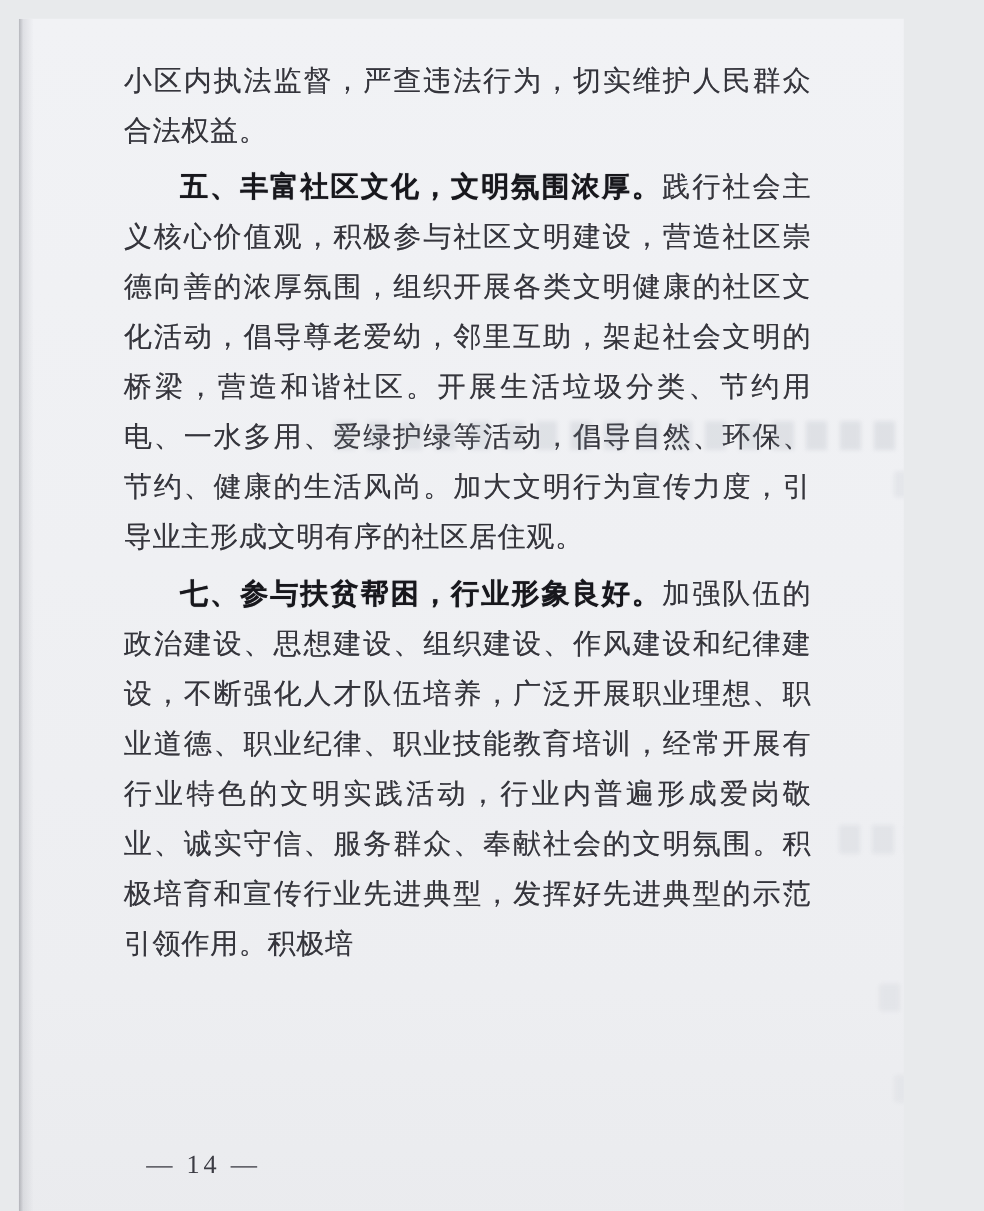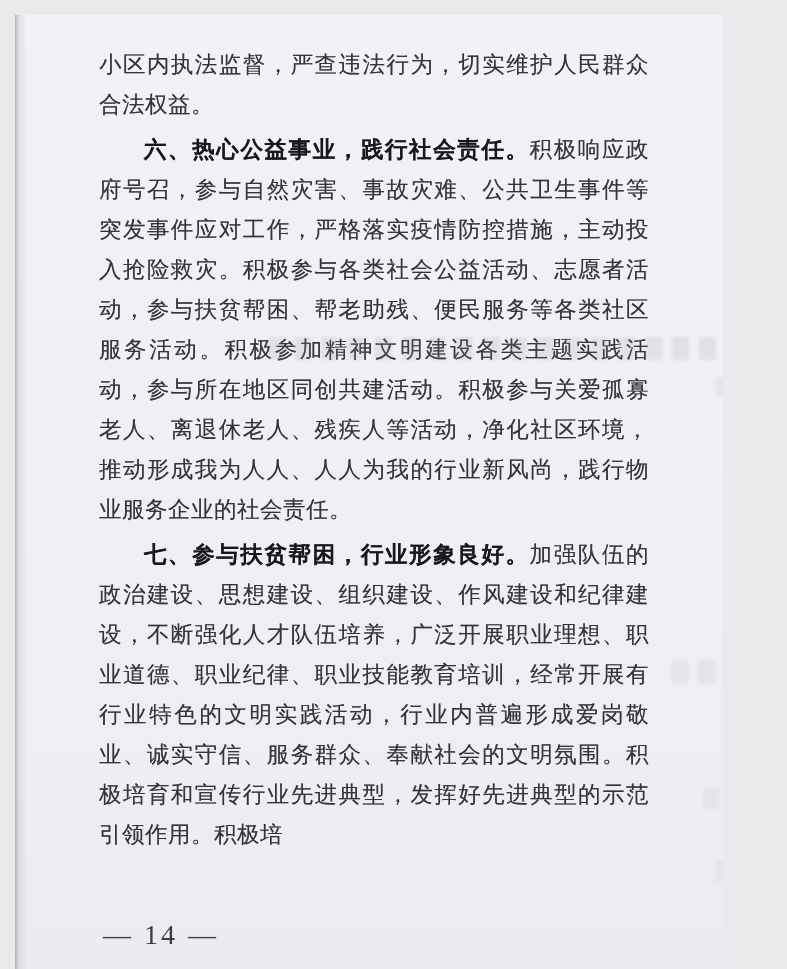--- a/index.html
+++ b/index.html
@@ -53,23 +53,23 @@
     margin-top: 5px;
   }
   .sec-heading {
     font-family: "Liberation Sans", sans-serif;
     font-weight: 700;
     color: #17171c;
     text-shadow: 0 0 0.6px rgba(20,20,26,0.7);
   }
   .page-footer {
     position: absolute;
-    left: 88px;
+    left: 102px;
     top: 904px;
-    font-size: 28px;
+    font-size: 21px;
     letter-spacing: 3px;
     color: #3c3c44;
   }
   
   .bleed {
     position: absolute;
     filter: blur(1.6px);
     opacity: 0.5;
     background: repeating-linear-gradient(
       90deg,
@@ -90,22 +90,22 @@
 <body>
 
 <div class="scan-page">
 
   <div class="edge-left"></div>
 
   <div class="content">
 
     <p class="continuation"><span>小区内执法监督，严查违法行为，切实维护人民群众合法权益。</span></p>
 
+    <p><span class="sec-heading">五、丰富社区文化，文明氛围浓厚。</span><span>践行社会主义核心价值观，积极参与社区文明建设，营造社区崇德向善的浓厚氛围，组织开展各类文明健康的社区文化活动，倡导尊老爱幼，邻里互助，架起社会文明的桥梁，营造和谐社区。开展生活垃圾分类、节约用电、一水多用、爱绿护绿等活动，倡导自然、环保、节约、健康的生活风尚。加大文明行为宣传力度，引导业主形成文明有序的社区居住观。</span></p>
 
-    <p><span class="sec-heading">六、热心公益事业，践行社会责任。</span><span>积极响应政府号召，参与自然灾害、事故灾难、公共卫生事件等突发事件应对工作，严格落实疫情防控措施，主动投入抢险救灾。积极参与各类社会公益活动、志愿者活动，参与扶贫帮困、帮老助残、便民服务等各类社区服务活动。积极参加精神文明建设各类主题实践活动，参与所在地区同创共建活动。积极参与关爱孤寡老人、离退休老人、残疾人等活动，净化社区环境，推动形成我为人人、人人为我的行业新风尚，践行物业服务企业的社会责任。</span></p>
 
     <p><span class="sec-heading">七、参与扶贫帮困，行业形象良好。</span><span>加强队伍的政治建设、思想建设、组织建设、作风建设和纪律建设，不断强化人才队伍培养，广泛开展职业理想、职业道德、职业纪律、职业技能教育培训，经常开展有行业特色的文明实践活动，行业内普遍形成爱岗敬业、诚实守信、服务群众、奉献社会的文明氛围。积极培育和宣传行业先进典型，发挥好先进典型的示范引领作用。积极培</span></p>
 
   </div>
 
   <div class="bleed bleed-1"></div>
   <div class="bleed bleed-2"></div>
   <div class="bleed bleed-3"></div>
   <div class="bleed bleed-4"></div>
   <div class="bleed bleed-5"></div>

